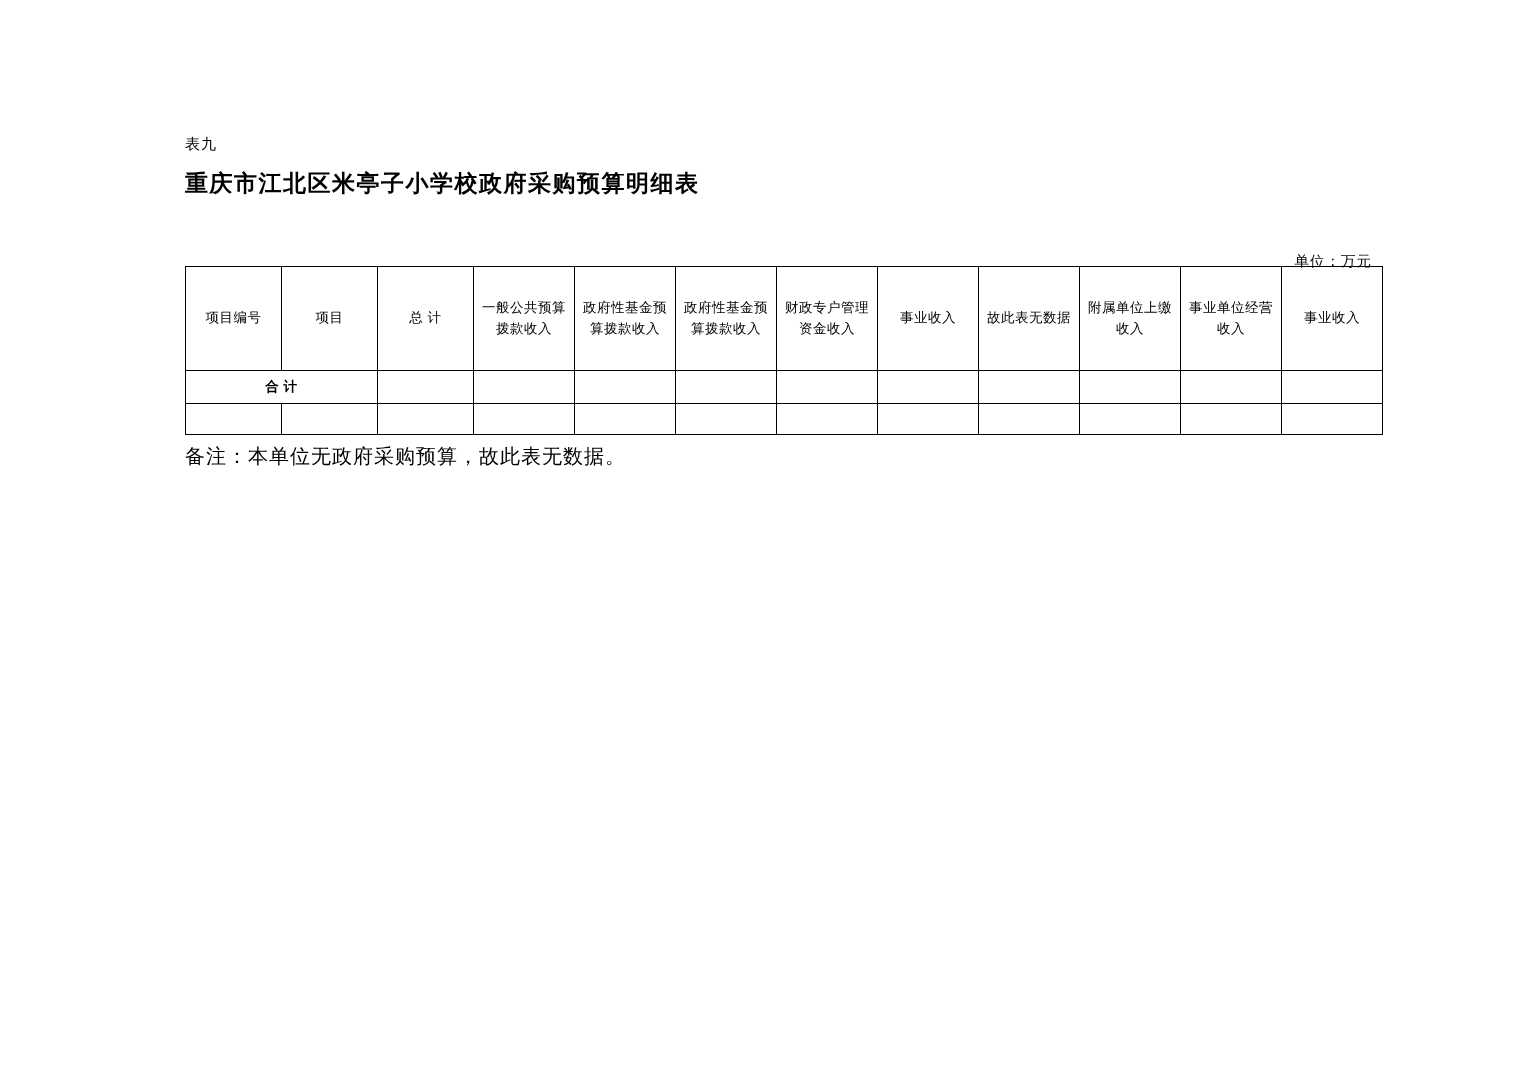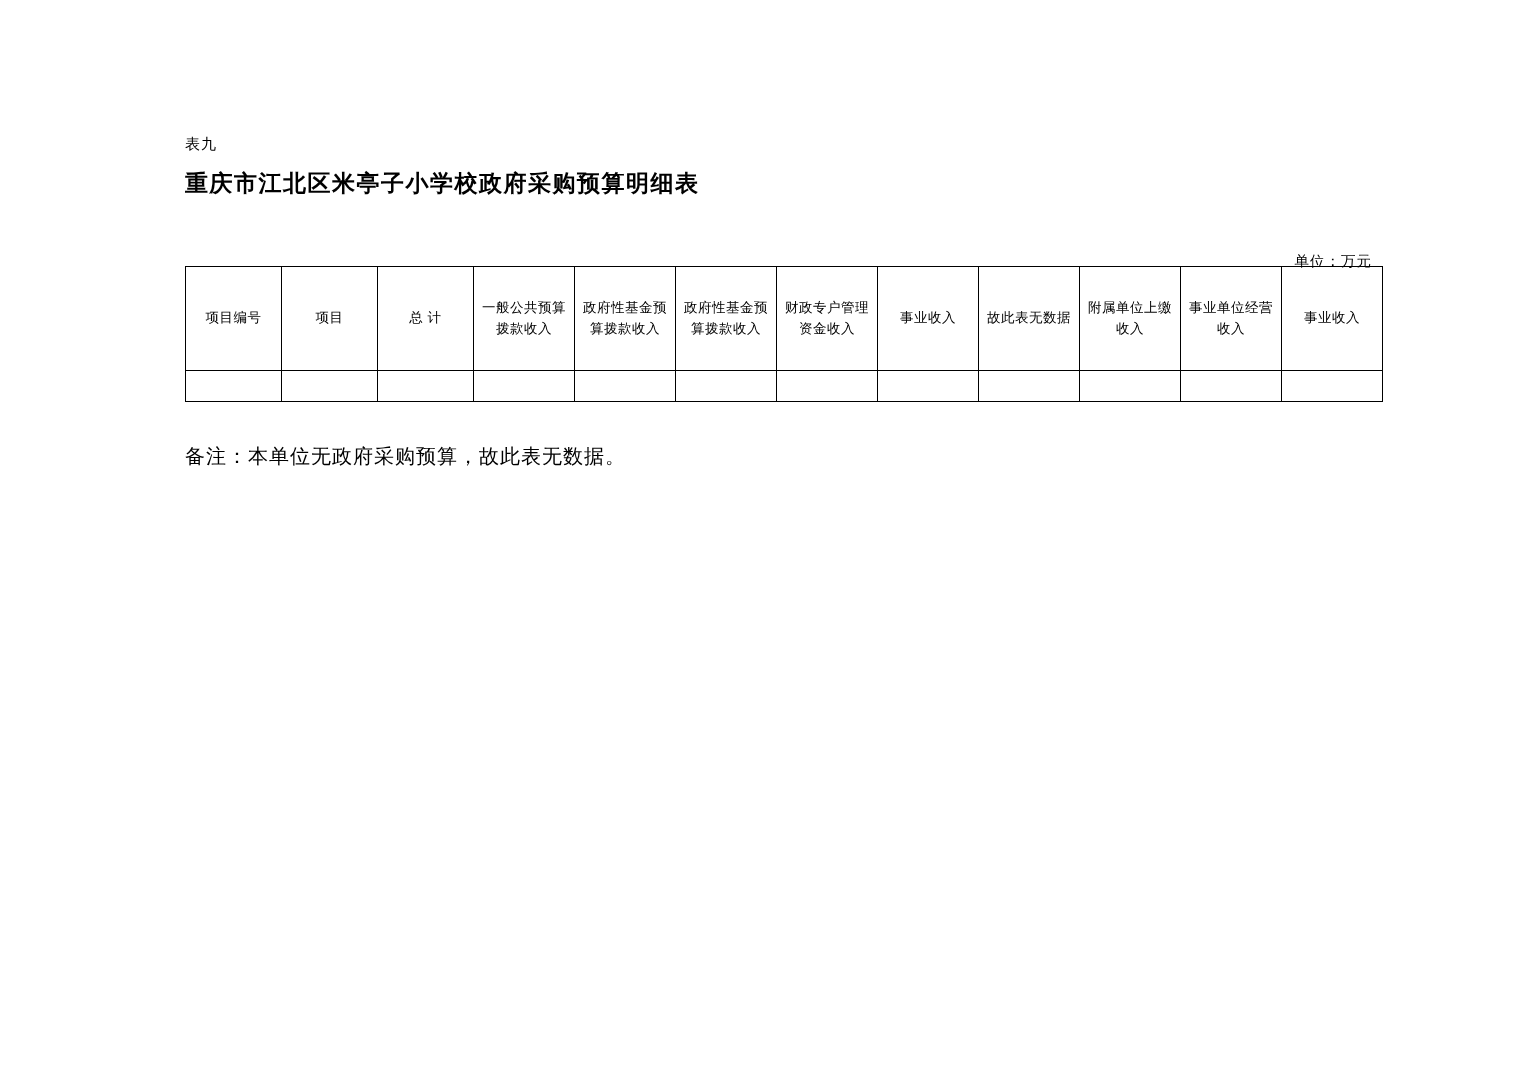--- a/index.html
+++ b/index.html
@@ -125,20 +125,33 @@
         <td>一般公共预算拨款收入</td>
         <td>政府性基金预算拨款收入</td>
         <td>政府性基金预算拨款收入</td>
         <td>财政专户管理资金收入</td>
         <td>事业收入</td>
         <td>故此表无数据</td>
         <td>附属单位上缴收入</td>
         <td>事业单位经营收入</td>
         <td>事业收入</td>
       </tr>
+      <tr class="total">
+        <td class="total-label" colspan="2">合 计</td>
+        <td></td>
+        <td></td>
+        <td></td>
+        <td></td>
+        <td></td>
+        <td></td>
+        <td></td>
+        <td></td>
+        <td></td>
+        <td></td>
+      </tr>
       <tr class="blank">
         <td></td>
         <td></td>
         <td></td>
         <td></td>
         <td></td>
         <td></td>
         <td></td>
         <td></td>
         <td></td>

